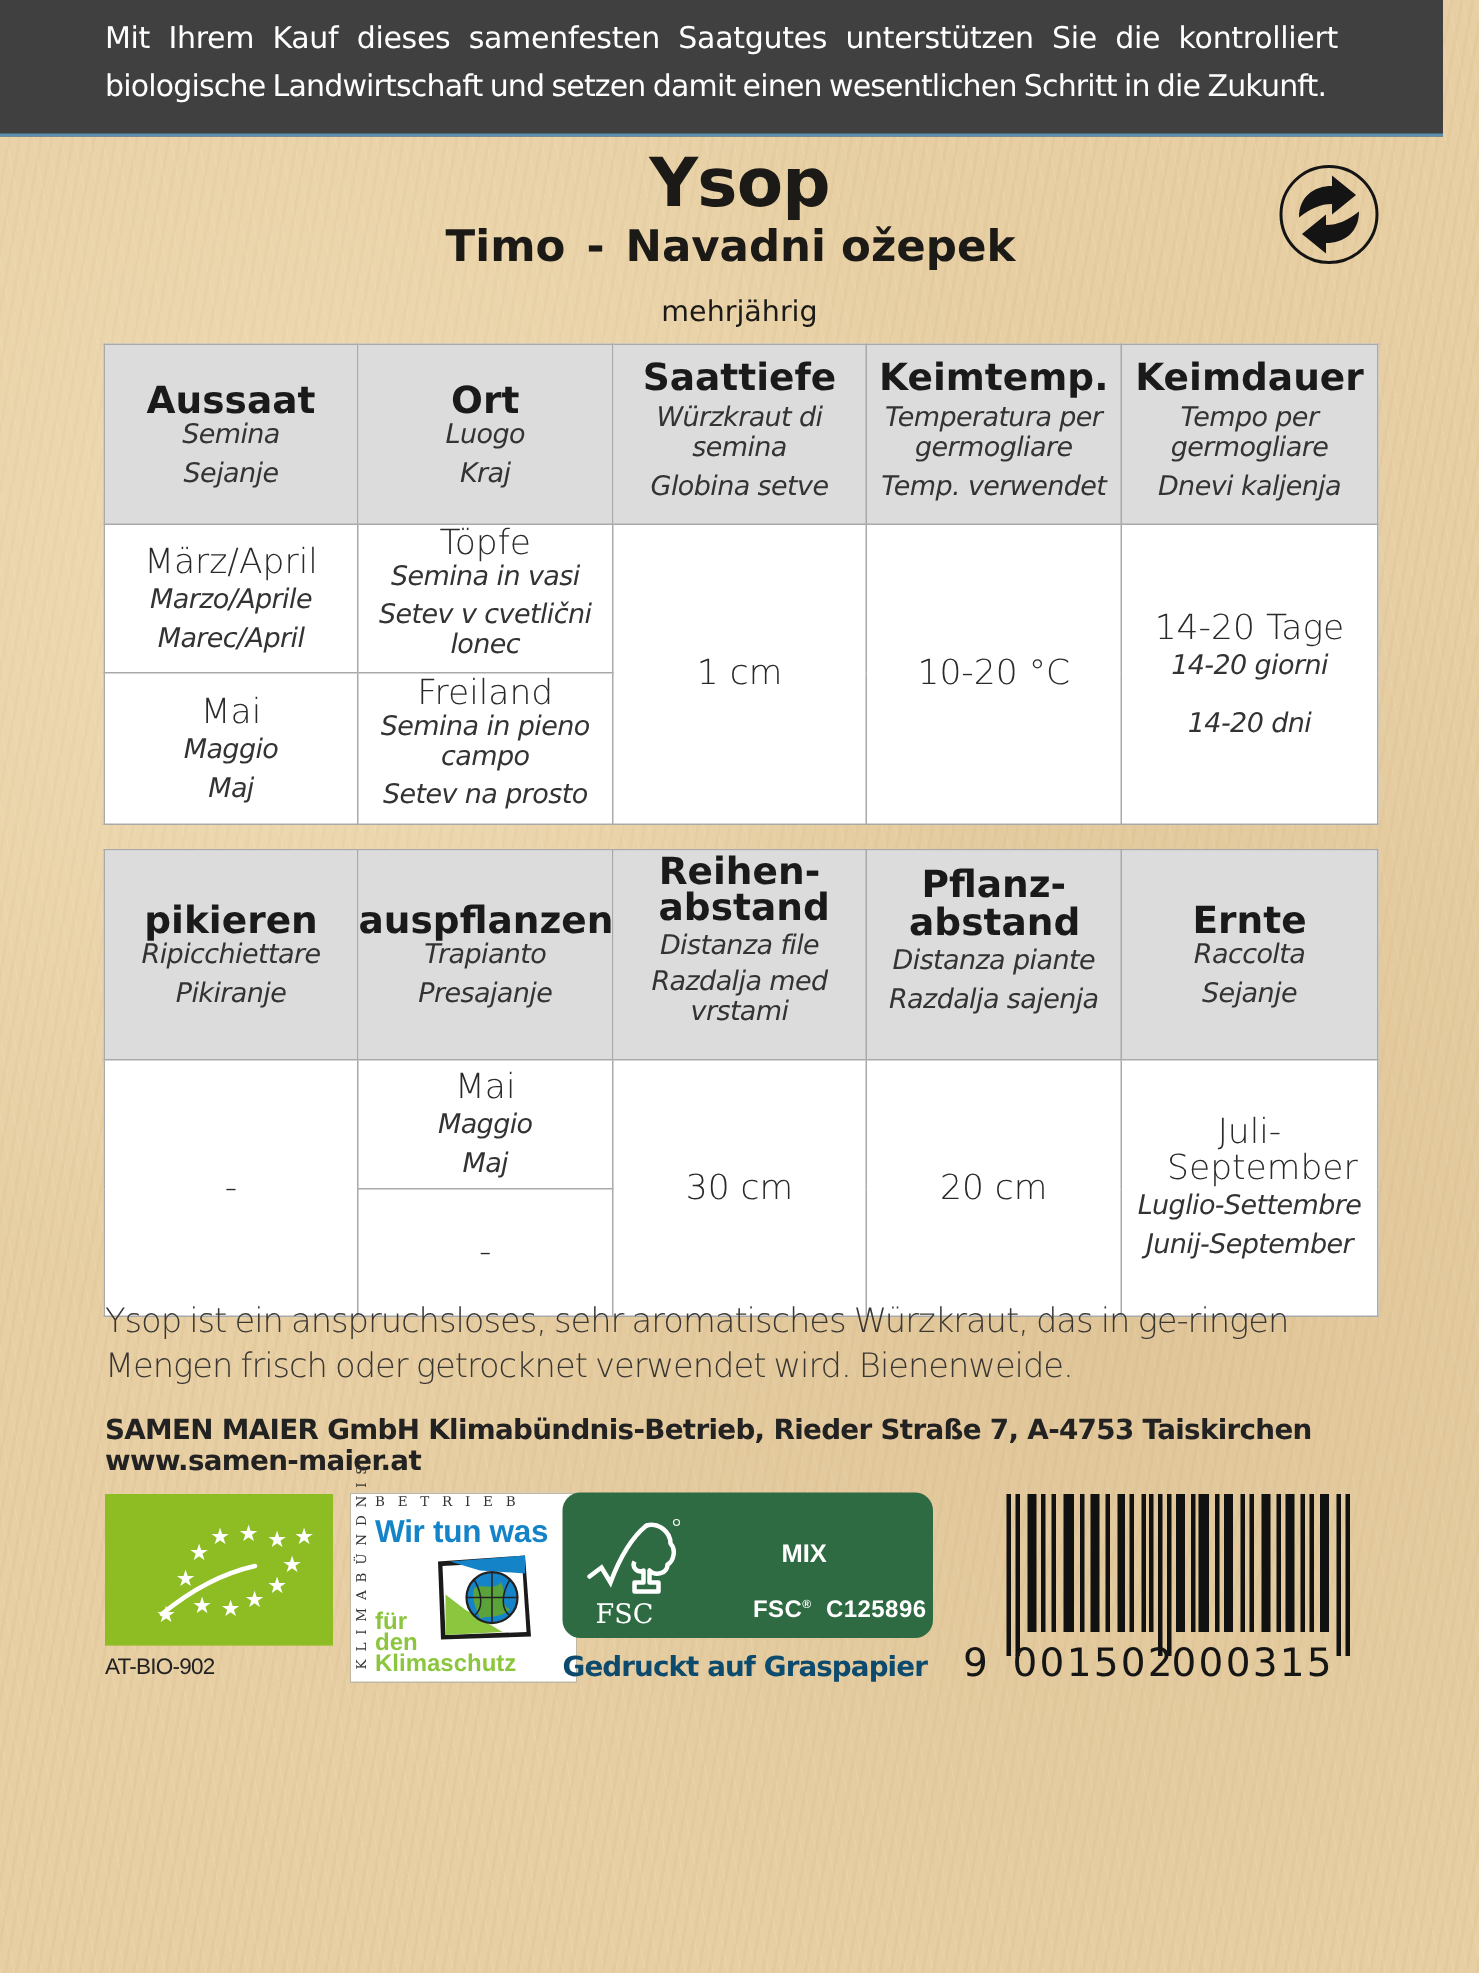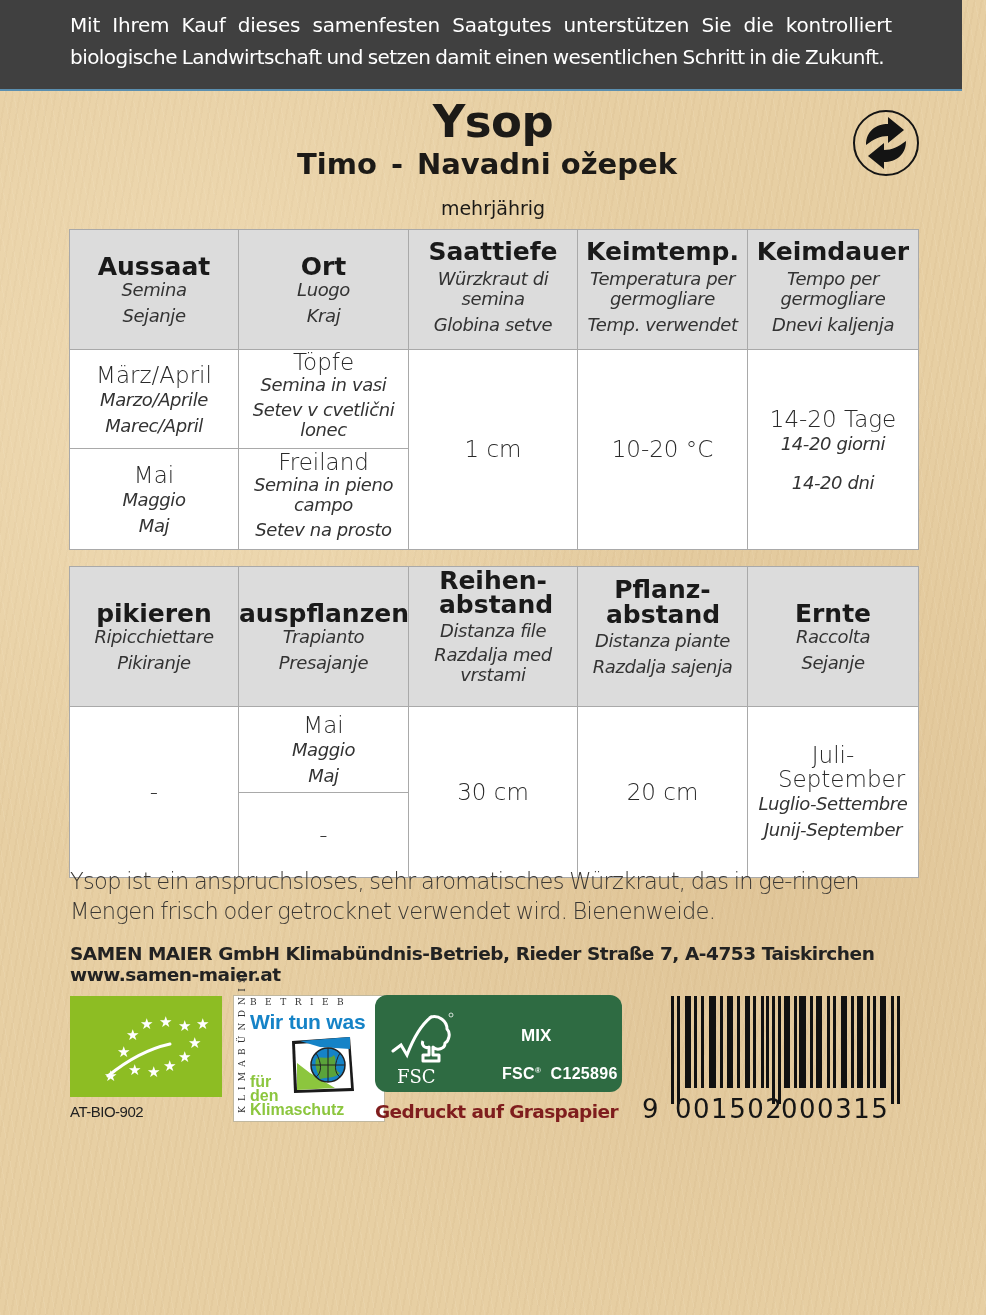--- a/index.html
+++ b/index.html
@@ -101,21 +101,21 @@
       background: #2e6b42; border-radius: 12px;
       color: #ffffff;
     }
     .fsc .mix { position: absolute; left: 146px; top: 31px; font-family: "Liberation Sans", sans-serif; font-weight: bold; font-size: 17px; }
     .fsc .code { position: absolute; left: 95px; top: 70px; font-family: "Liberation Sans", sans-serif; font-weight: bold; font-size: 16px; letter-spacing: 0.3px; white-space: nowrap; margin-left: 32px; }
     .fsc .code sup { font-size: 8px; vertical-align: super; }
     .fsc .word { position: absolute; left: 22px; top: 71px; font-family: "DejaVu Serif", serif; font-size: 18px; letter-spacing: 0px; }
     .fsc .tree { position: absolute; left: 16px; top: 16px; width: 64px; height: 54px; }
     .fsc-caption {
       position: absolute; left: 375px; top: 1101px;
-      font-family: "DejaVu Sans", sans-serif; font-weight: bold; font-size: 18.5px; color: #7f1d1d; letter-spacing: -0.6px;
+      font-family: "DejaVu Sans", sans-serif; font-weight: bold; font-size: 18.5px; color: #0c4a6e; letter-spacing: -0.6px;
     }
 
     .barcode { position: absolute; left: 665px; top: 996px; width: 252px; height: 108px; }
     .barcode-digits {
       position: absolute; top: 1094px; font-family: "DejaVu Sans", sans-serif; font-size: 26px; color: #151515; letter-spacing: 1.5px;
     }
     .bd-first { left: 642px; }
     .bd-left  { left: 675px; }
     .bd-right { left: 781px; }
   </style>

